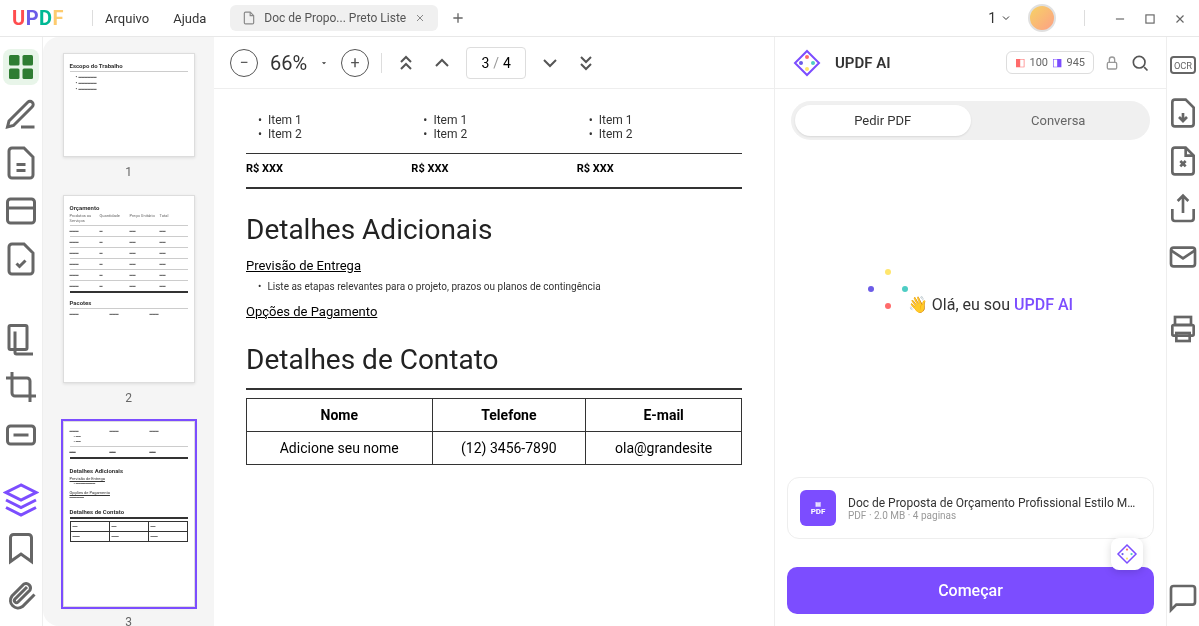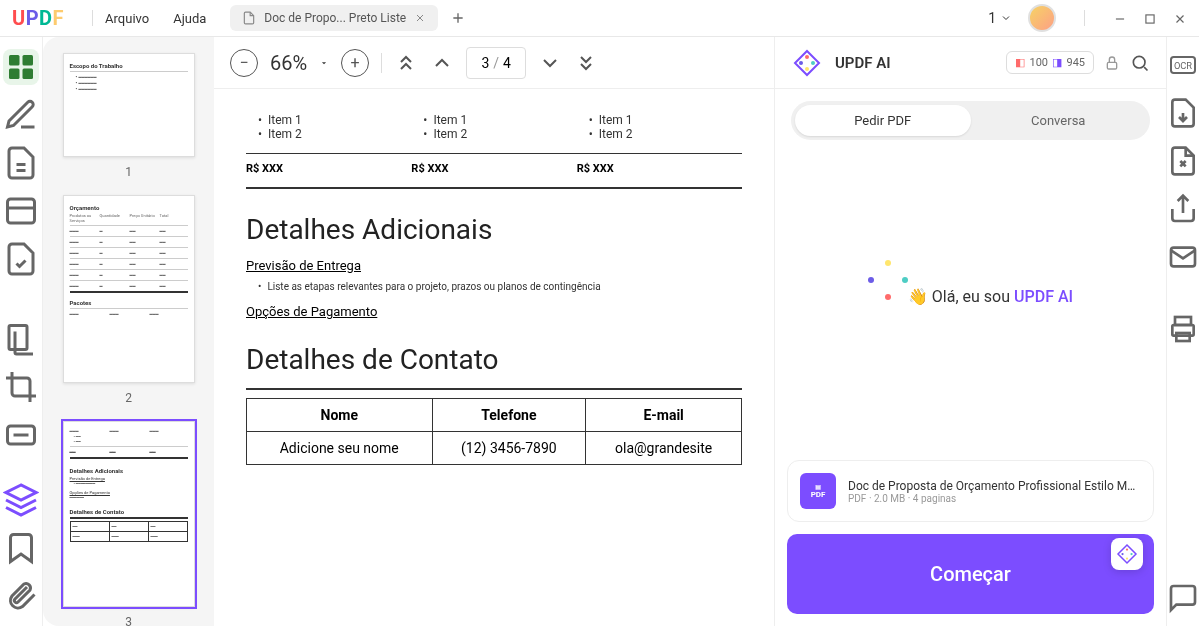--- a/index.html
+++ b/index.html
@@ -88,21 +88,21 @@
     .ai-greeting { font-size: 16px; color: #333; margin-bottom: 8px; }
     .ai-greeting .wave { margin-right: 4px; }
     .ai-greeting .brand { color: #7c4dff; font-weight: 500; }
     .ai-subtext { font-size: 12px; color: #888; text-align: center; line-height: 1.6; }
     
     .ai-file { margin: 0 12px 12px; border: 1px solid #eee; border-radius: 12px; padding: 12px; display: flex; align-items: center; gap: 12px; }
     .pdf-badge { width: 36px; height: 36px; background: #7c4dff; border-radius: 6px; display: flex; flex-direction: column; align-items: center; justify-content: center; color: #fff; font-size: 8px; font-weight: 700; }
     .file-info { flex: 1; overflow: hidden; }
     .file-name { font-size: 12px; color: #333; white-space: nowrap; overflow: hidden; text-overflow: ellipsis; }
     .file-meta { font-size: 10px; color: #999; }
-    .ai-start { margin: 0 12px 12px; background: #7c4dff; color: #fff; border: none; border-radius: 10px; padding: 28px; font-size: 20px; font-weight: 500; cursor: pointer; }
+    .ai-start { margin: 16px 12px 12px; background: #7c4dff; color: #fff; border: none; border-radius: 10px; padding: 14px; font-size: 16px; font-weight: 500; cursor: pointer; }
     
     .right-rail { width: 48px; background: #fff; display: flex; flex-direction: column; align-items: center; padding: 12px 0; gap: 16px; border-left: 1px solid #eee; }
     .right-rail .rail-btn { width: 32px; height: 32px; }
     .ai-floating { position: absolute; right: 56px; bottom: 56px; width: 32px; height: 32px; border-radius: 8px; box-shadow: 0 2px 8px rgba(0,0,0,0.15); background: #fff; display: flex; align-items: center; justify-content: center; cursor: pointer; }
     
     svg { width: 100%; height: 100%; }
   </style>
 </head>
 <body>
 

